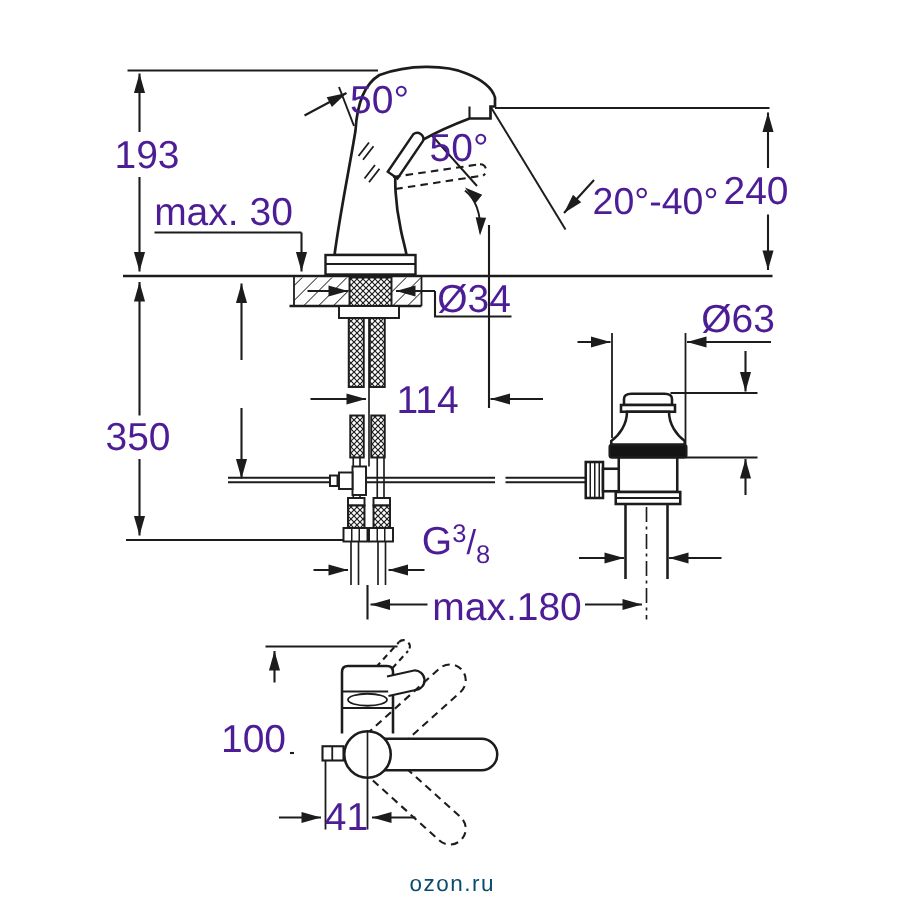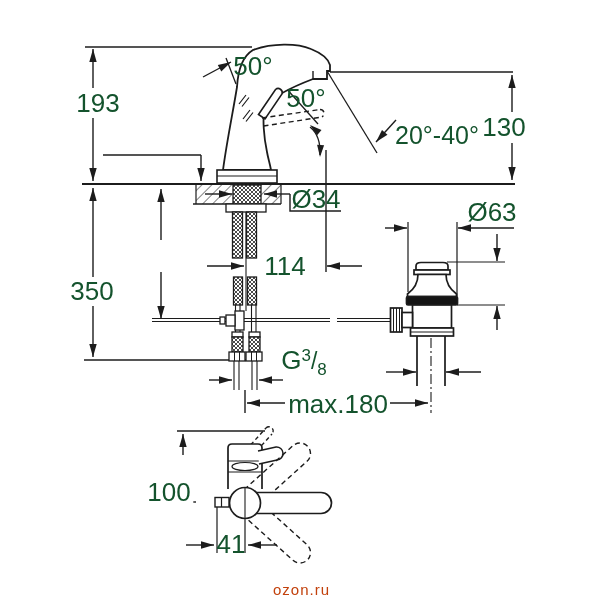--- a/index.html
+++ b/index.html
@@ -1,27 +1,27 @@
 <!DOCTYPE html>
 <html><head>
 <meta charset="utf-8">
 <style>
   html,body{margin:0;padding:0;background:#ffffff;}
   #stage{position:relative;width:600px;height:600px;background:#ffffff;overflow:hidden;
          font-family:"Liberation Sans",sans-serif;color:#1c1c1c;}
   #drawing{position:absolute;left:0;top:0;}
   .dim{position:absolute;transform:translate(-50%,-50%);font-size:26px;line-height:1;
-       white-space:nowrap;color:#14532d;letter-spacing:0;}
+       white-space:nowrap;color:#4c1d95;letter-spacing:0;}
   .dim.bg{background:#ffffff;padding:0 3px;}
   .dim.small{font-size:25px;margin-top:24px;}
   .thr .sup{font-size:17px;position:relative;top:-8px;}
   .thr .slash{font-size:23px;}
   .thr .sub{font-size:17px;position:relative;top:6px;}
   #watermark{position:absolute;left:273px;top:581px;font-size:15px;letter-spacing:1px;
-             color:#c2410c;}
+             color:#0c4a6e;}
 </style>
 </head>
 <body>
 
 <div id="stage">
 
 <svg id="drawing" width="600" height="600" viewBox="0 0 600 600">
   <defs>
     <marker id="ah" markerUnits="userSpaceOnUse" markerWidth="16" markerHeight="10" refX="14" refY="5" orient="auto">
       <path d="M14,5 L1,1.3 L1,8.7 Z" fill="#1c1c1c"></path>
@@ -190,26 +190,27 @@
       <path d="M245,492.5 H321 A10.5,10.5 0 0 1 321,513.5 H245" fill="#ffffff"></path>
       <circle cx="245" cy="503" r="15.5" fill="#ffffff"></circle>
       <rect x="215" y="497.5" width="14" height="9.5" fill="#ffffff" stroke-width="1.4"></rect>
       <path d="M221.5,497.5 V507" stroke-width="1.2"></path>
       <path d="M245,488 V520" stroke-width="1.1"></path>
     </g>
   </g>
 </svg>
 
 <div class="dim bg" style="left:98px;top:103px">193</div>
+<div class="dim" style="left:149px;top:141px">max. 30</div>
 <div class="dim bg" style="left:92px;top:291px">350</div>
 <div class="dim bg" style="left:285px;top:266px">114</div>
 <div class="dim" style="left:253px;top:66px">50°</div>
 <div class="dim" style="left:306px;top:98px">50°</div>
 <div class="dim small" style="left:437px;top:111px">20°-40°</div>
-<div class="dim bg" style="left:504px;top:127px">130</div>
+<div class="dim bg" style="left:504px;top:127px">240</div>
 <div class="dim" style="left:316px;top:199px">Ø34</div>
 <div class="dim" style="left:492px;top:212px">Ø63</div>
 <div class="dim" style="left:338px;top:404px">max.180</div>
 <div class="dim bg" style="left:169px;top:492px">100</div>
 <div class="dim" style="left:231px;top:544px">41</div>
 
 <div class="dim thr" style="left:304px;top:360px"><span>G</span><span class="sup">3</span><span class="slash">/</span><span class="sub">8</span></div>
 
 
 <div id="watermark">ozon.ru</div>

